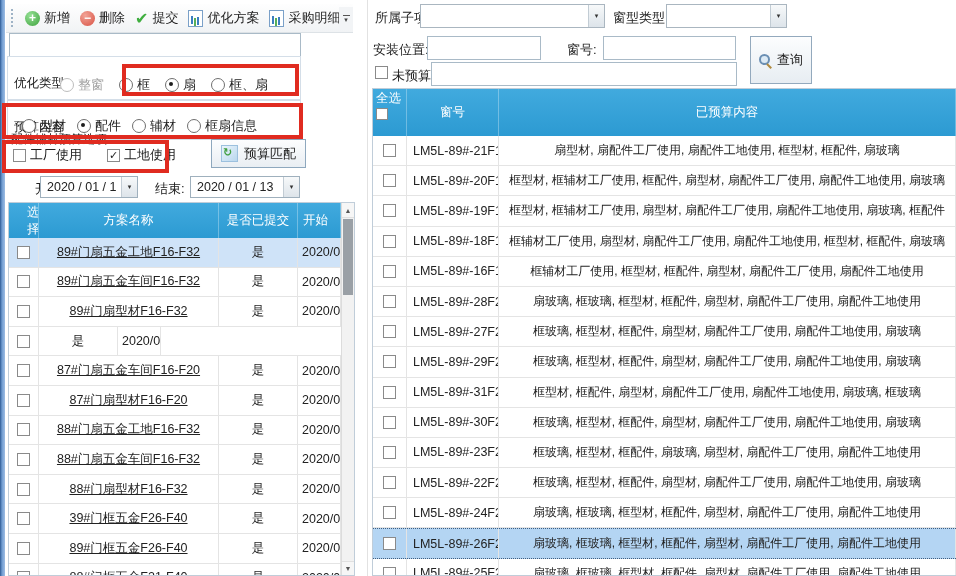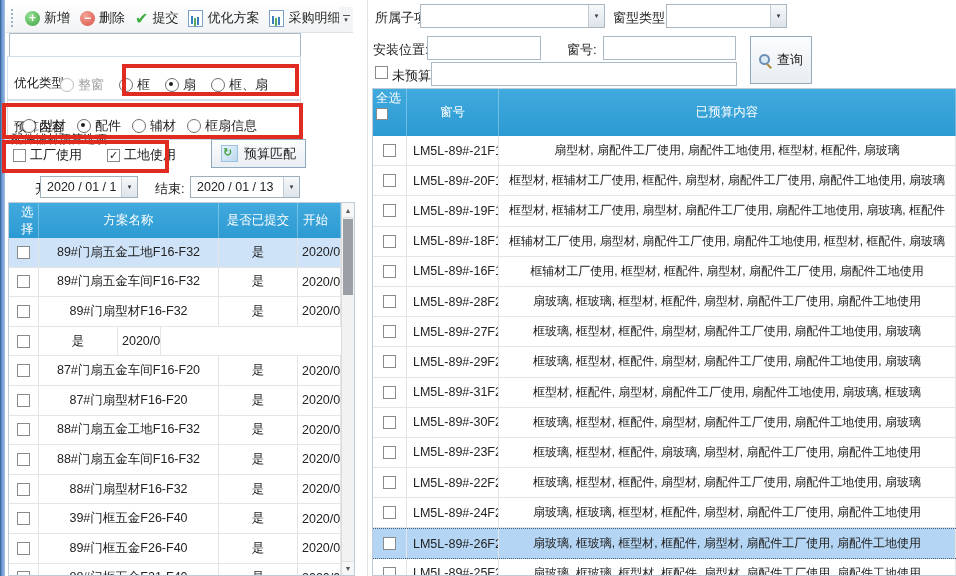--- a/index.html
+++ b/index.html
@@ -72,29 +72,29 @@
     border-left:1px solid #c2ccd4; display:flex; align-items:center; justify-content:center; font-size:7px; color:#333; }
 
   
   #ltable { position:absolute; left:2px; top:202px; width:347px; height:374px;
     border:1px solid #c0cdd9; box-sizing:border-box; overflow:hidden; background:#fff; }
   .lt-head { display:flex; width:332px; height:35px;
     background:linear-gradient(#41aade,#2c9ad2); color:#fff; }
   .lh { box-sizing:border-box; border-right:1px solid rgba(255,255,255,.3);
     display:flex; align-items:center; justify-content:center; font-size:12.5px; overflow:hidden; }
   .lh.sel { width:30px; flex-direction:column; align-items:flex-start; justify-content:flex-start;
-    padding:1px 0 0 12px; gap:1px; }
+    padding:1px 0 0 18px; gap:1px; }
   .lh.sel .cb { width:12px; height:12px; }
   .lh.name { width:180px; } .lh.sub { width:79px; }
   .lh.start { width:43px; justify-content:flex-start; padding-left:5px; white-space:nowrap; }
   .lt-row { display:flex; width:332px; height:29.6px; background:#fff; border-bottom:1px solid #e4e4e4; box-sizing:border-box; cursor:default; }
   .lt-row.hl { background:#cfe3f8; }
   .lc { box-sizing:border-box; border-right:1px solid #e4e4e4; display:flex; align-items:center;
     justify-content:center; font-size:12.5px; overflow:hidden; white-space:nowrap; }
-  .lc.sel { width:30px; } .lc.name { width:180px; } .lc.sub { width:79px; }
+  .lc.sel { width:30px; } .lc.name { width:180px;text-decoration:underline; } .lc.sub { width:79px; }
   .lc.start { width:43px; justify-content:flex-start; padding-left:4px; }
   .vscroll { position:absolute; right:0; top:0; width:13px; height:100%; background:#f2f2f2; border-left:1px solid #dcdcdc; box-sizing:border-box; }
   .vs-up { height:14px; display:flex; align-items:center; justify-content:center; font-size:7px; color:#555;
     background:#f6f6f6; border-bottom:1px solid #e0e0e0; }
   .vs-thumb { position:absolute; left:1px; top:16px; width:10px; height:76px; background:#9aa0a6; }
   .vs-down { position:absolute; bottom:0; width:100%; height:13px; display:flex; align-items:center;
     justify-content:center; font-size:7px; color:#555; background:#f6f6f6; border-top:1px solid #e0e0e0; }
 
   #divider { position:absolute; left:367px; top:0; width:1px; height:576px; background:#e2e2e2; }
 

